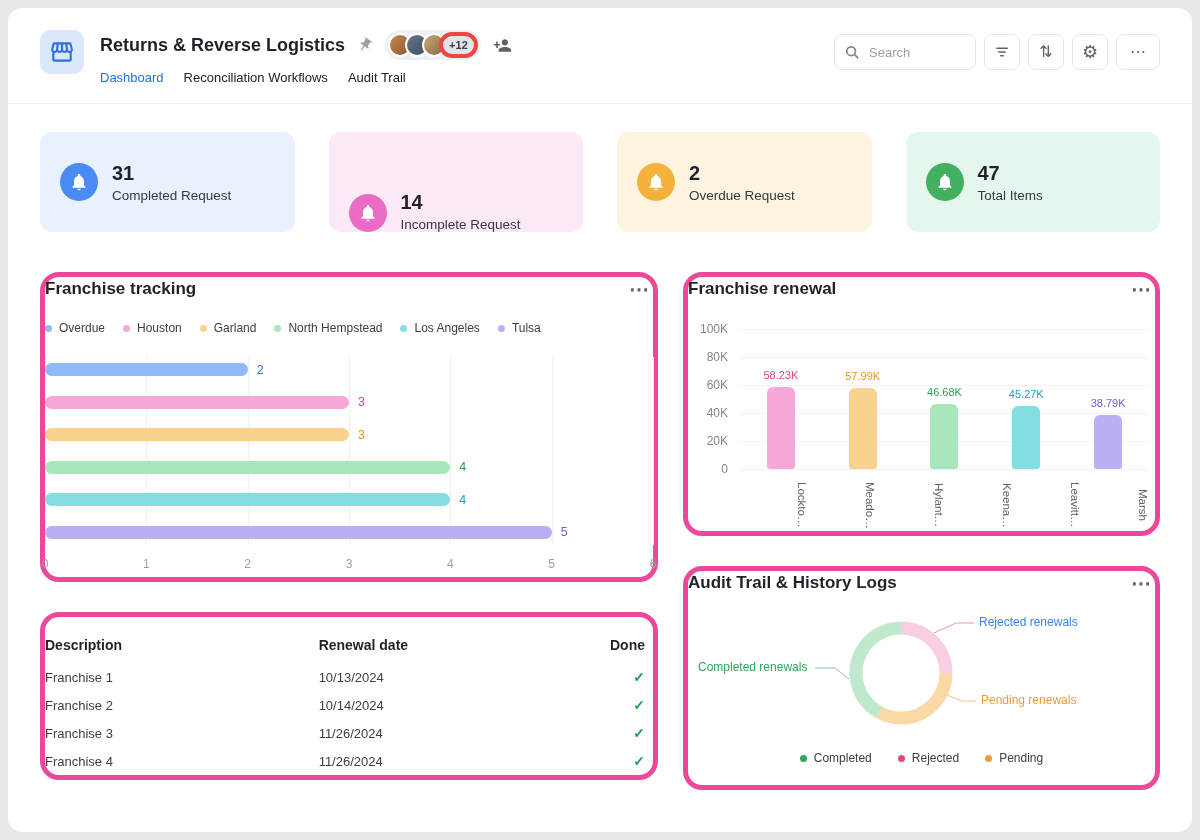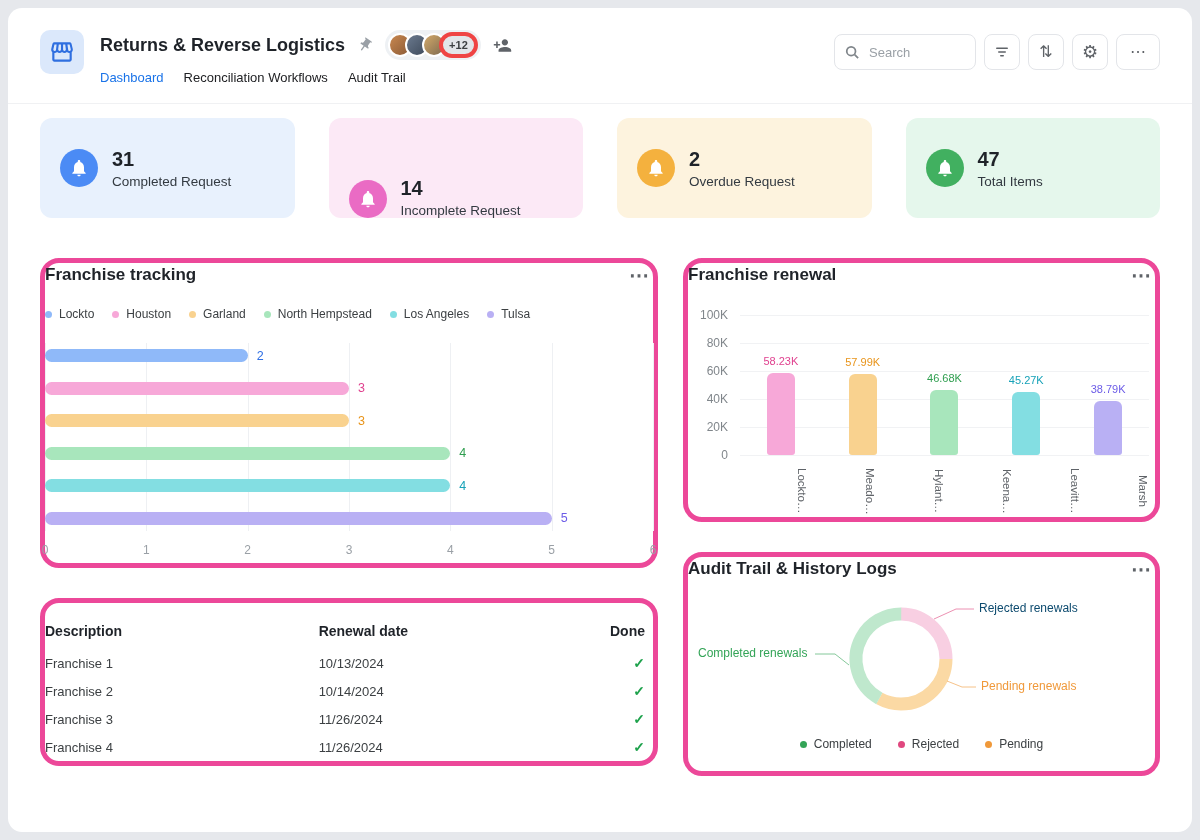--- a/index.html
+++ b/index.html
@@ -68,21 +68,21 @@
   .search-box input::placeholder { color: #9aa0a6; }
   .icon-btn {
     width: 36px; height: 36px; border: 1px solid #e3e5e9; border-radius: 8px;
     background: #fff; display: flex; align-items: center; justify-content: center;
     color: #5f6368; font-size: 16px; cursor: pointer; padding: 0;
     font-family: inherit; line-height: 1;
   }
   .icon-btn.wide { width: 44px; }
   .icon-btn svg { width: 16px; height: 16px; fill: #5f6368; }
   
-  .stats { display: grid; grid-template-columns: repeat(4, 1fr); gap: 34px; margin-top: 14px; }
+  .stats { display: grid; grid-template-columns: repeat(4, 1fr); gap: 34px; margin-top: 28px; }
   .stat-card {
     border-radius: 12px; height: 100px; padding: 0 20px;
     display: flex; align-items: center; gap: 14px;
   }
   .stat-icon {
     width: 38px; height: 38px; border-radius: 50%; flex: none;
     display: flex; align-items: center; justify-content: center;
   }
   .stat-icon svg { width: 20px; height: 20px; fill: #fff; }
   .stat-value { font-size: 20px; font-weight: 700; color: #1f2329; }
@@ -266,21 +266,21 @@
     <div class="col-left">
 
       <div class="card">
         <div class="card-head">
           <span class="card-title">Franchise tracking</span>
           <button class="more-btn">⋯</button>
         </div>
         <div class="legend">
             <div class="legend-item">
               <span class="dot" style="background: rgb(143, 185, 249);"></span>
-              <span>Lockto</span>
+              <span>Overdue</span>
             </div>
             <div class="legend-item">
               <span class="dot" style="background: rgb(247, 168, 216);"></span>
               <span>Houston</span>
             </div>
             <div class="legend-item">
               <span class="dot" style="background: rgb(249, 210, 143);"></span>
               <span>Garland</span>
             </div>
             <div class="legend-item">
@@ -444,21 +444,21 @@
         </div>
         <div class="audit-chart">
           <svg width="427" height="140" viewBox="0 0 427 140">
               <circle cx="213" cy="70" r="45" fill="none" stroke="#f8cfe2" stroke-width="13" stroke-dasharray="70.68583470577035 282.7433388230814" transform="rotate(-90 213 70)"></circle>
               <circle cx="213" cy="70" r="45" fill="none" stroke="#fbd9a4" stroke-width="13" stroke-dasharray="93.30530181161686 282.7433388230814" transform="rotate(0 213 70)"></circle>
               <circle cx="213" cy="70" r="45" fill="none" stroke="#bfe8cd" stroke-width="13" stroke-dasharray="118.75220230569418 282.7433388230814" transform="rotate(118.80000000000001 213 70)"></circle>
               <polyline points="246,30 268,20 286,20" fill="none" stroke="#e0487f" stroke-width="1" opacity="0.6"></polyline>
               <polyline points="259,92 274,98 288,98" fill="none" stroke="#f0993a" stroke-width="1" opacity="0.6"></polyline>
               <polyline points="161,76 147,65 127,65" fill="none" stroke="#33a457" stroke-width="1" opacity="0.6"></polyline>
             </svg>
-        <div class="ann" style="left: 291px; top: 12px; color: #0c4a6e;">Rejected renewals</div>
+        <div class="ann" style="left: 291px; top: 12px; color: #3b82f6;">Rejected renewals</div>
             <div class="ann" style="left: 293px; top: 90px; color: rgb(240, 153, 58);">Pending renewals</div>
             <div class="ann" style="left: 10px; top: 57px; color: rgb(51, 164, 87);">Completed renewals</div>
           </div>
         <div class="audit-legend">
             <div class="legend-item">
               <span class="dot" style="background: rgb(51, 164, 87);"></span>
               <span>Completed</span>
             </div>
             <div class="legend-item">
               <span class="dot" style="background: rgb(224, 72, 127);"></span>

